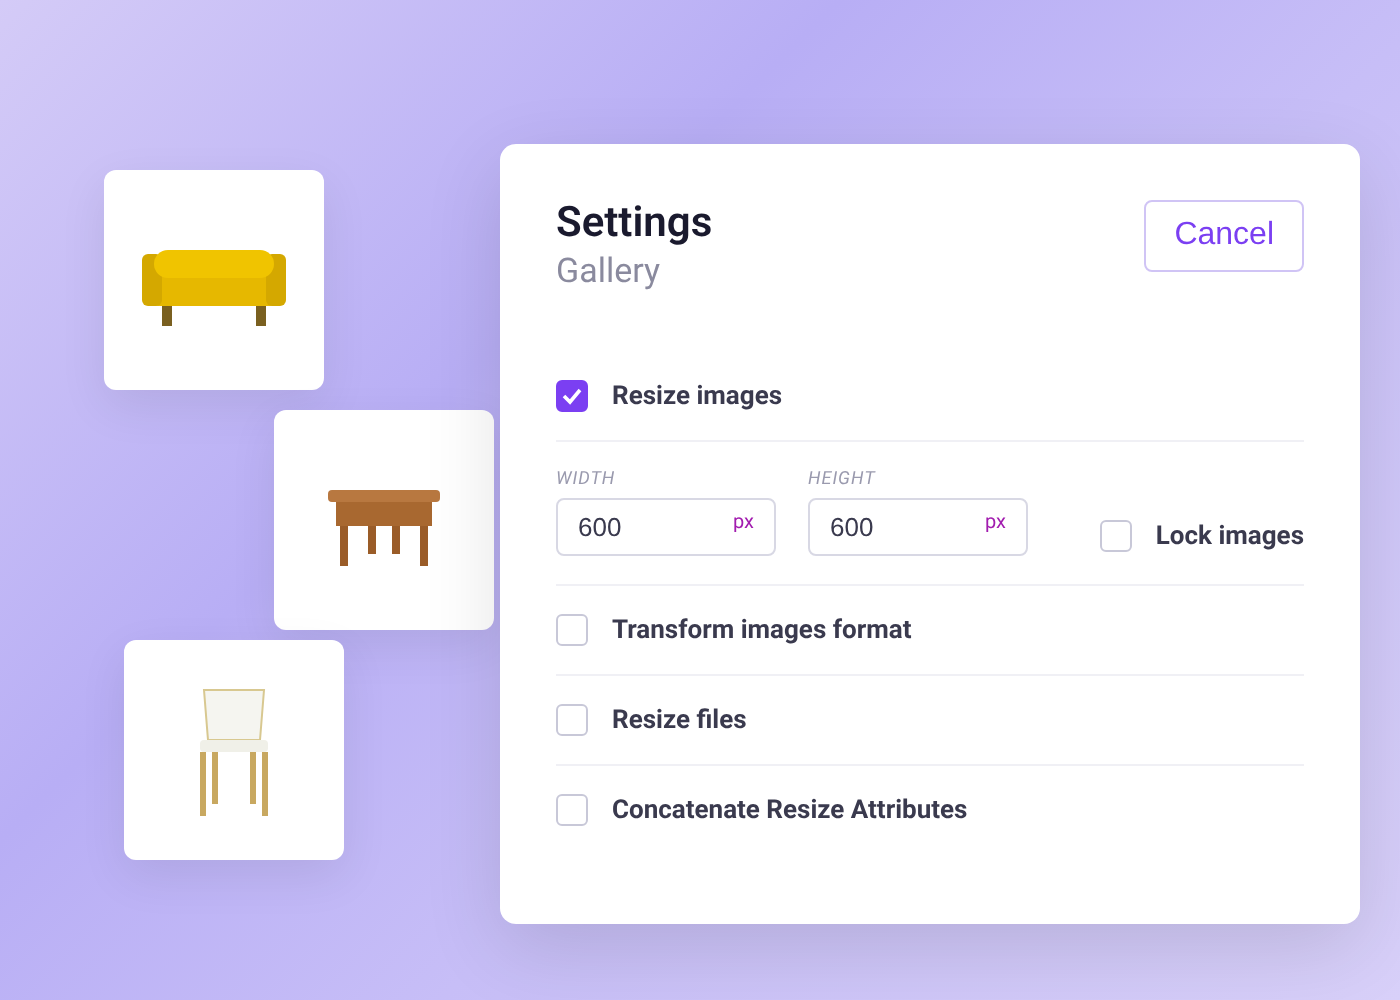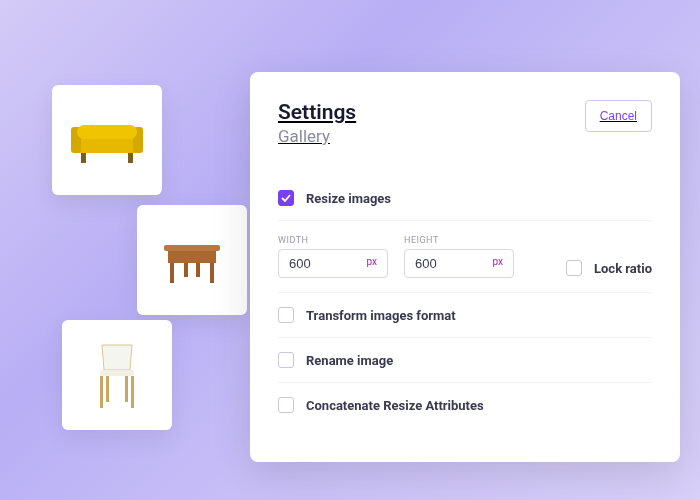--- a/index.html
+++ b/index.html
@@ -44,40 +44,39 @@
       background: #fff;
       border-radius: 8px;
       box-shadow: 0 12px 40px rgba(0,0,0,0.12);
       padding: 28px 28px 20px 28px;
     }
     .settings-header {
       display: flex;
       justify-content: space-between;
       align-items: flex-start;
       margin-bottom: 30px;
-      text-decoration: underline;
     }
     .settings-titles h1 {
       font-size: 21px;
       font-weight: 600;
       color: #1a1a2e;
       margin-bottom: 2px;
     }
     .settings-titles .subtitle {
       font-size: 17px;
       color: #8a8a9e;
     }
     .header-actions {
       display: flex;
       gap: 8px;
     }
     .btn {
       padding: 8px 14px;
       border-radius: 4px;
-      font-size: 12px;
+      font-size: 16px;
       cursor: pointer;
       border: none;
     }
     .btn-cancel {
       background: #fff;
       color: #7b3ff2;
       border: 1px solid #d0c4f5;
     }
     .btn-save {
       background: #7b3ff2;
@@ -122,20 +121,21 @@
     .dim-group {
       display: flex;
       flex-direction: column;
       gap: 4px;
     }
     .dim-label {
       font-size: 9px;
       letter-spacing: 0.5px;
       color: #9a9aae;
       text-transform: uppercase;
+      font-style: italic;
     }
     .dim-input-wrap {
       display: flex;
       align-items: flex-start;
       border: 1px solid #d8d8e4;
       border-radius: 4px;
       padding: 6px 10px;
       width: 110px;
       justify-content: space-between;
     }
@@ -227,31 +227,31 @@
     </div>
     <div class="dim-group">
       <span class="dim-label">HEIGHT</span>
       <div class="dim-input-wrap">
         <input class="dim-input" value="600" style="">
         <span class="dim-unit">px</span>
       </div>
     </div>
     <div class="lock-ratio">
       <div class="checkbox"></div>
-      <span class="setting-label">Lock ratio</span>
+      <span class="setting-label">Lock images</span>
     </div>
   </div>
 
   <div class="setting-row">
     <div class="checkbox"></div>
     <span class="setting-label">Transform images format</span>
   </div>
 
   <div class="setting-row">
     <div class="checkbox"></div>
-    <span class="setting-label">Rename image</span>
+    <span class="setting-label">Resize files</span>
   </div>
 
   <div class="setting-row">
     <div class="checkbox"></div>
     <span class="setting-label">Concatenate Resize Attributes</span>
   </div>
 </div>
 
 </body></html>

